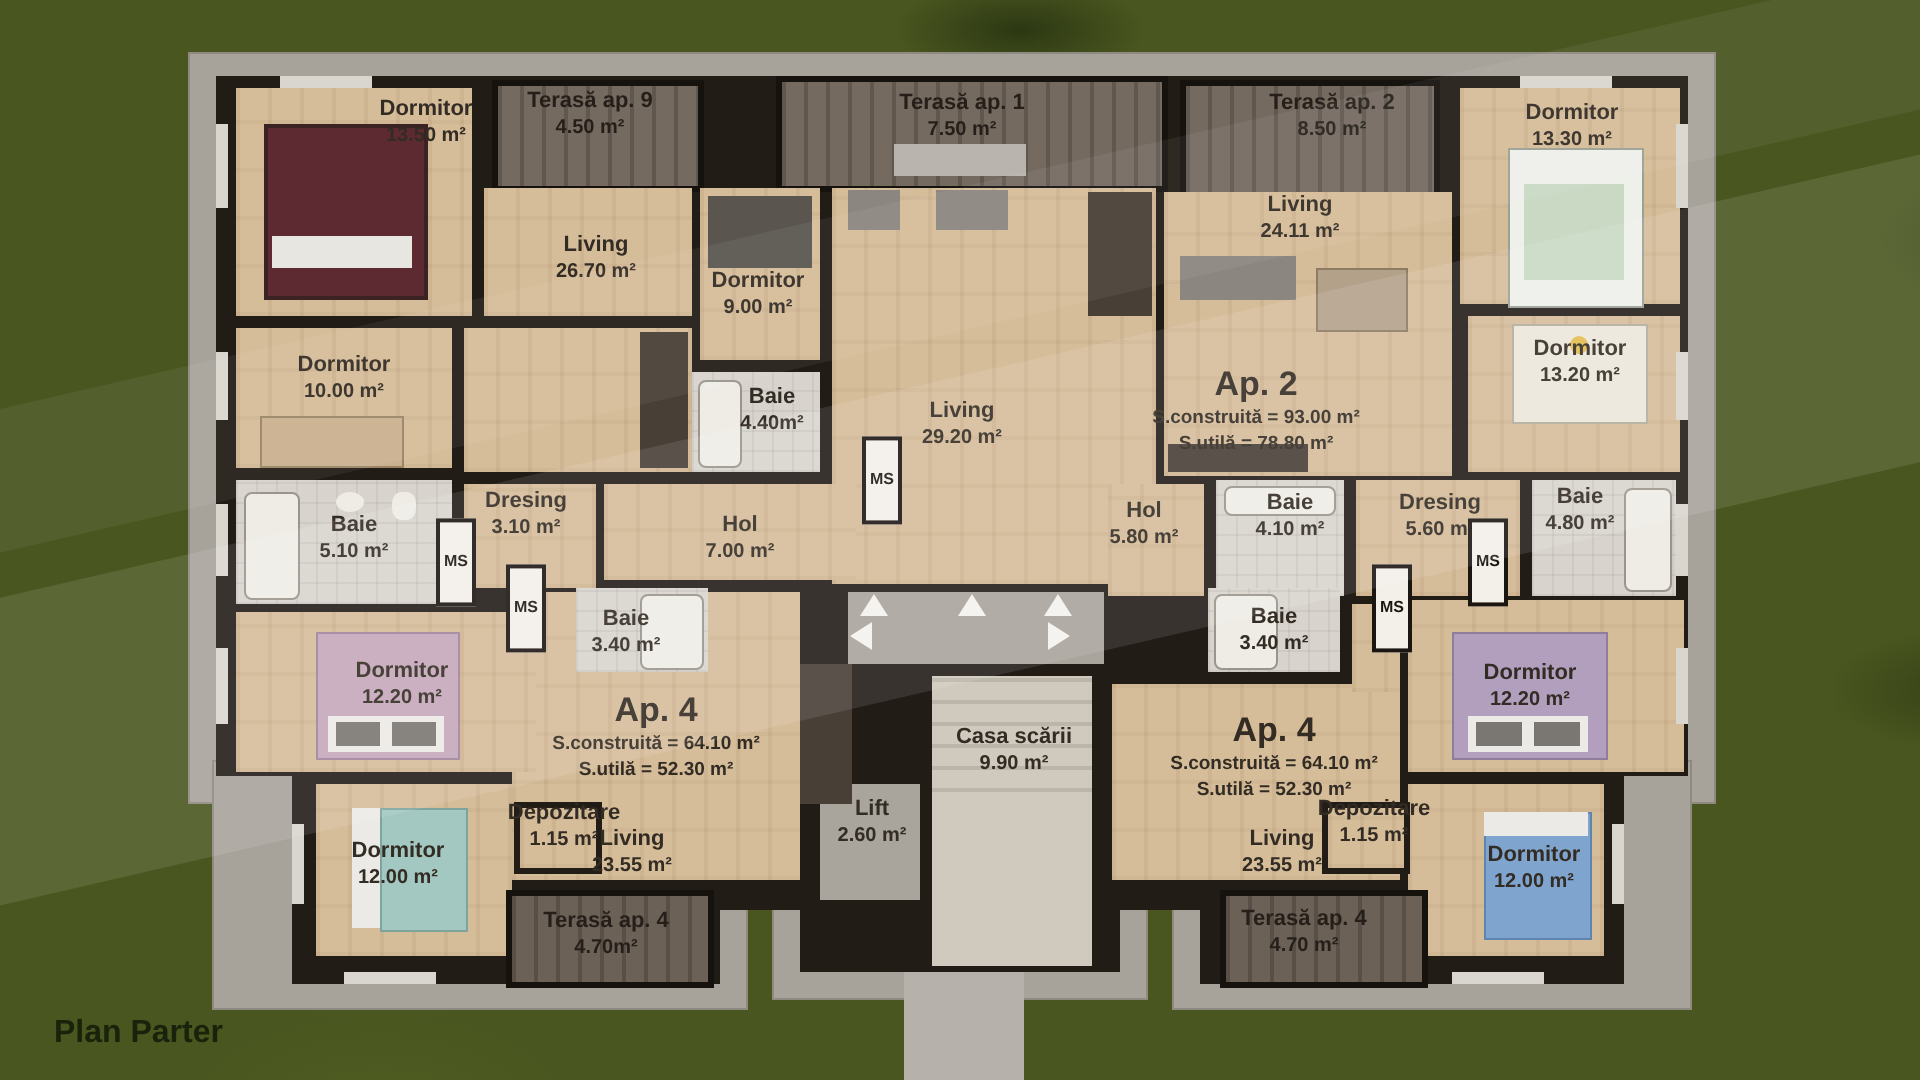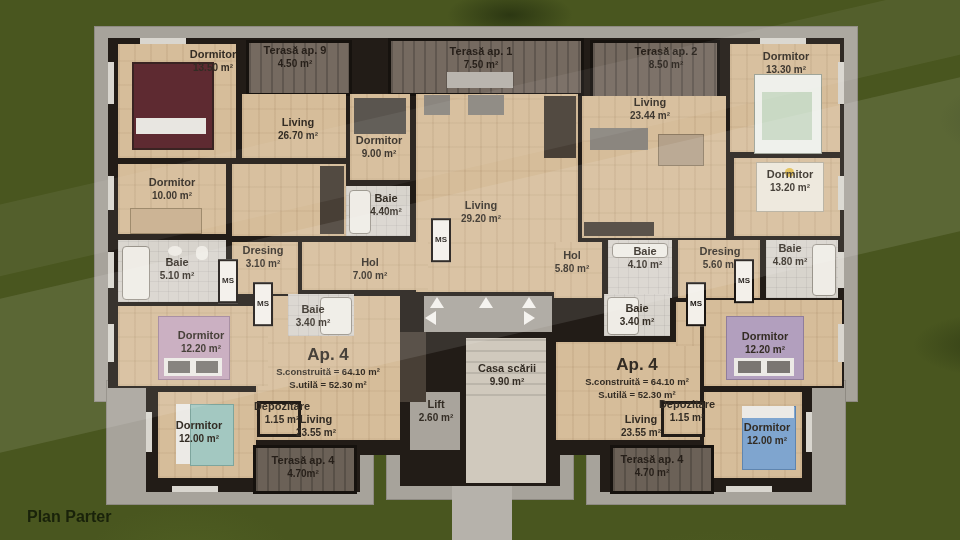--- a/index.html
+++ b/index.html
@@ -197,31 +197,36 @@
   <div class="lbl" style="left:298px;top:129px;">
     <span class="nm">Living</span>
     <span class="ar">26.70 m²</span>
     </div>
   <div class="lbl" style="left:379px;top:147px;">
     <span class="nm">Dormitor</span>
     <span class="ar">9.00 m²</span>
     </div>
   <div class="lbl" style="left:650px;top:109px;">
     <span class="nm">Living</span>
-    <span class="ar">23.44 m²</span>
+    <span class="ar">24.11 m²</span>
     </div>
   <div class="lbl" style="left:172px;top:189px;">
     <span class="nm">Dormitor</span>
     <span class="ar">10.00 m²</span>
     </div>
   <div class="lbl" style="left:790px;top:181px;">
     <span class="nm">Dormitor</span>
     <span class="ar">13.20 m²</span>
     </div>
 
+  <div class="ap" style="left:628px;top:206px;">
+    <span class="ttl">Ap. 2</span>
+    <span class="ln">S.construită = 93.00 m²</span>
+    <span class="ln">S.utilă = 78.80 m²</span>
+    </div>
   <div class="ap" style="left:328px;top:369px;">
     <span class="ttl">Ap. 4</span>
     <span class="ln">S.construită = 64.10 m²</span>
     <span class="ln">S.utilă = 52.30 m²</span>
     </div>
   <div class="ap" style="left:637px;top:379px;">
     <span class="ttl">Ap. 4</span>
     <span class="ln">S.construită = 64.10 m²</span>
     <span class="ln">S.utilă = 52.30 m²</span>
     </div>

